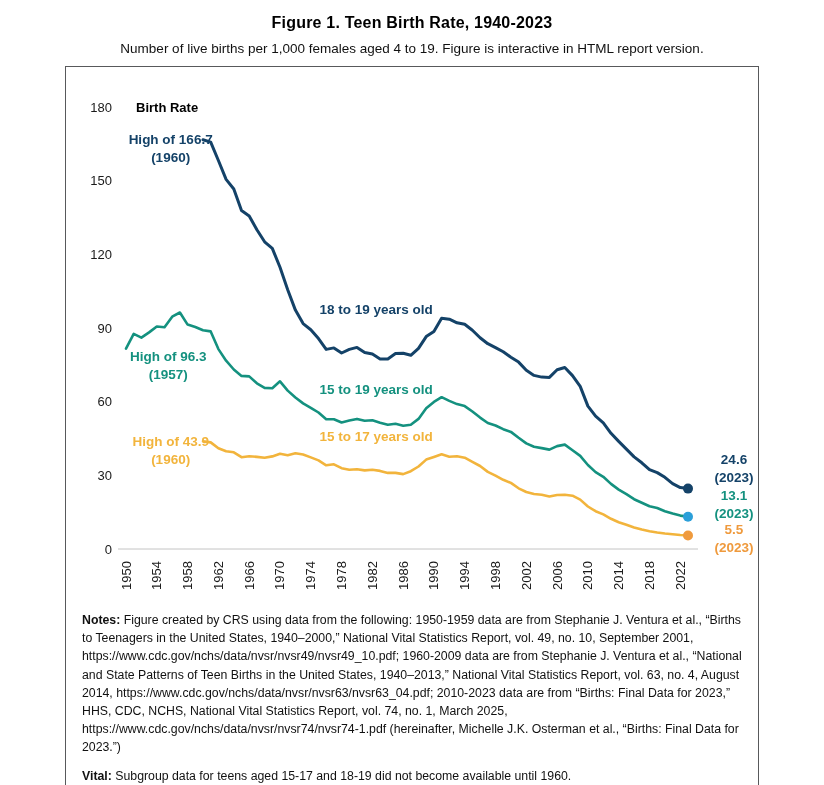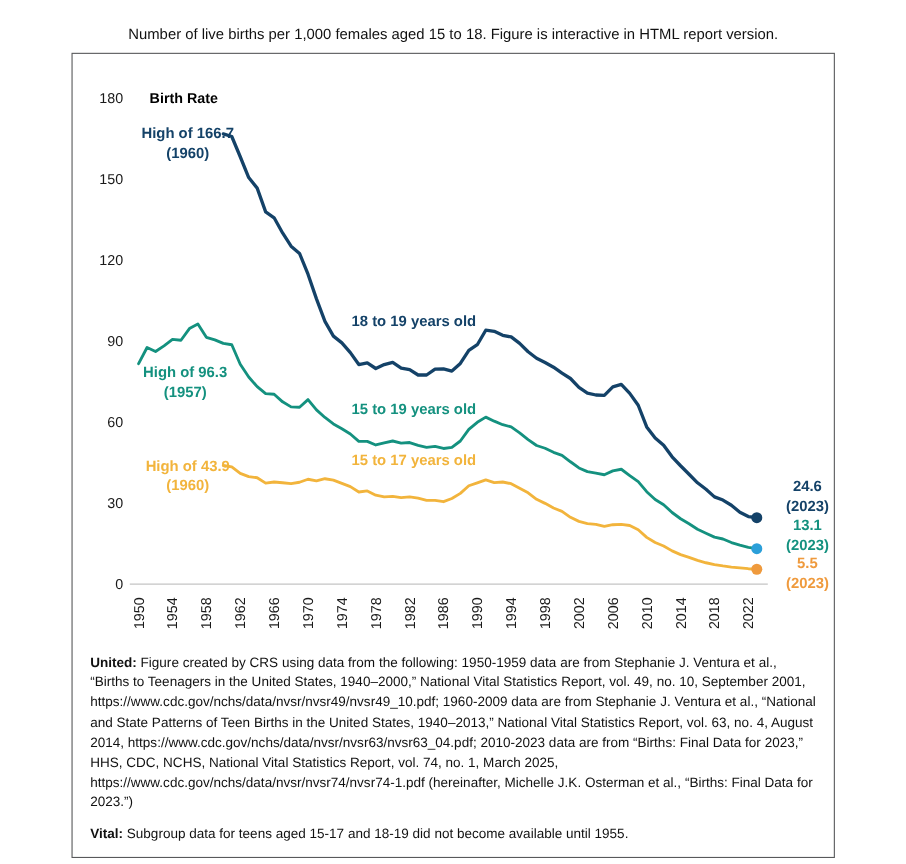--- a/index.html
+++ b/index.html
@@ -15,21 +15,22 @@
   .ann{font-size:13.5px;font-weight:700;}
   .source-block,.notes-block{padding:0 16px;font-size:12.3px;line-height:1.48;color:#111;}
   .source-block{margin-top:2px;}
   .notes-block{margin-top:10px;padding-bottom:12px;}
   .block-label{font-weight:700;}
 </style>
 </head>
 <body>
 
 <div class="page">
-  <div class="subtitle">Number of live births per 1,000 females aged 15 to 18. Figure is interactive in HTML report version.</div>
+  <div class="title">Figure 1. Teen Birth Rate, 1940-2023</div>
+  <div class="subtitle">Number of live births per 1,000 females aged 4 to 19. Figure is interactive in HTML report version.</div>
   <div class="figure-box">
     <svg id="chart-svg" class="chart-svg" width="692" height="540" viewBox="0 0 692 540" role="img">
         <line x1="52" y1="480" x2="632" y2="480" stroke="#c4c4c4" stroke-width="1"></line>
         <text x="46" y="484.5" text-anchor="end" class="tick">0</text>
         <text x="46" y="410.83333333333337" text-anchor="end" class="tick">30</text>
         <text x="46" y="337.1666666666667" text-anchor="end" class="tick">60</text>
         <text x="46" y="263.5" text-anchor="end" class="tick">90</text>
         <text x="46" y="189.83333333333337" text-anchor="end" class="tick">120</text>
         <text x="46" y="116.16666666666663" text-anchor="end" class="tick">150</text>
         <text x="46" y="42.5" text-anchor="end" class="tick">180</text>
@@ -63,21 +64,21 @@
         <text x="102.34246575342465" y="292.15" text-anchor="middle" class="ann" fill="#14917f"><tspan x="102.34246575342465">High of  96.3</tspan><tspan x="102.34246575342465" dy="18">(1957)</tspan></text>
         <text x="104.65205479452021" y="376.8666666666667" text-anchor="middle" class="ann" fill="#f2b43c"><tspan x="104.65205479452021">High of 43.9</tspan><tspan x="104.65205479452021" dy="18">(1960)</tspan></text>
         <text x="310.20547945205476" y="245.49444444444444" text-anchor="middle" class="ann" fill="#144268"><tspan x="310.20547945205476">18 to 19 years old</tspan></text>
         <text x="310.20547945205476" y="325.3" text-anchor="middle" class="ann" fill="#14917f"><tspan x="310.20547945205476">15 to 19 years old</tspan></text>
         <text x="310.20547945205476" y="371.9555555555556" text-anchor="middle" class="ann" fill="#f2b43c"><tspan x="310.20547945205476">15 to 17 years old</tspan></text>
         <text x="668" y="395.2833333333333" text-anchor="middle" class="ann" fill="#144268"><tspan x="668">24.6</tspan><tspan x="668" dy="18">(2023)</tspan></text>
         <text x="668" y="430.8888888888889" text-anchor="middle" class="ann" fill="#14917f"><tspan x="668">13.1</tspan><tspan x="668" dy="18">(2023)</tspan></text>
         <text x="668" y="465.26666666666665" text-anchor="middle" class="ann" fill="#ef9a3d"><tspan x="668">5.5</tspan><tspan x="668" dy="18">(2023)</tspan></text>
       </svg>
     <div class="source-block">
-      <span class="block-label">United:</span>
+      <span class="block-label">Notes:</span>
       <span>Figure created by CRS using data from the following: 1950-1959 data are from Stephanie J. Ventura et al., “Births to Teenagers in the United States, 1940–2000,” National Vital Statistics Report, vol. 49, no. 10, September 2001, https://www.cdc.gov/nchs/data/nvsr/nvsr49/nvsr49_10.pdf; 1960-2009 data are from Stephanie J. Ventura et al., “National and State Patterns of Teen Births in the United States, 1940–2013,” National Vital Statistics Report, vol. 63, no. 4, August 2014, https://www.cdc.gov/nchs/data/nvsr/nvsr63/nvsr63_04.pdf; 2010-2023 data are from “Births: Final Data for 2023,” HHS, CDC, NCHS, National Vital Statistics Report, vol. 74, no. 1, March 2025, https://www.cdc.gov/nchs/data/nvsr/nvsr74/nvsr74-1.pdf (hereinafter, Michelle J.K. Osterman et al., “Births: Final Data for 2023.”)</span>
     </div>
     <div class="notes-block">
       <span class="block-label">Vital:</span>
-      <span>Subgroup data for teens aged 15-17 and 18-19 did not become available until 1955.</span>
+      <span>Subgroup data for teens aged 15-17 and 18-19 did not become available until 1960.</span>
     </div>
   </div>
 </div>
 
 </body></html>

